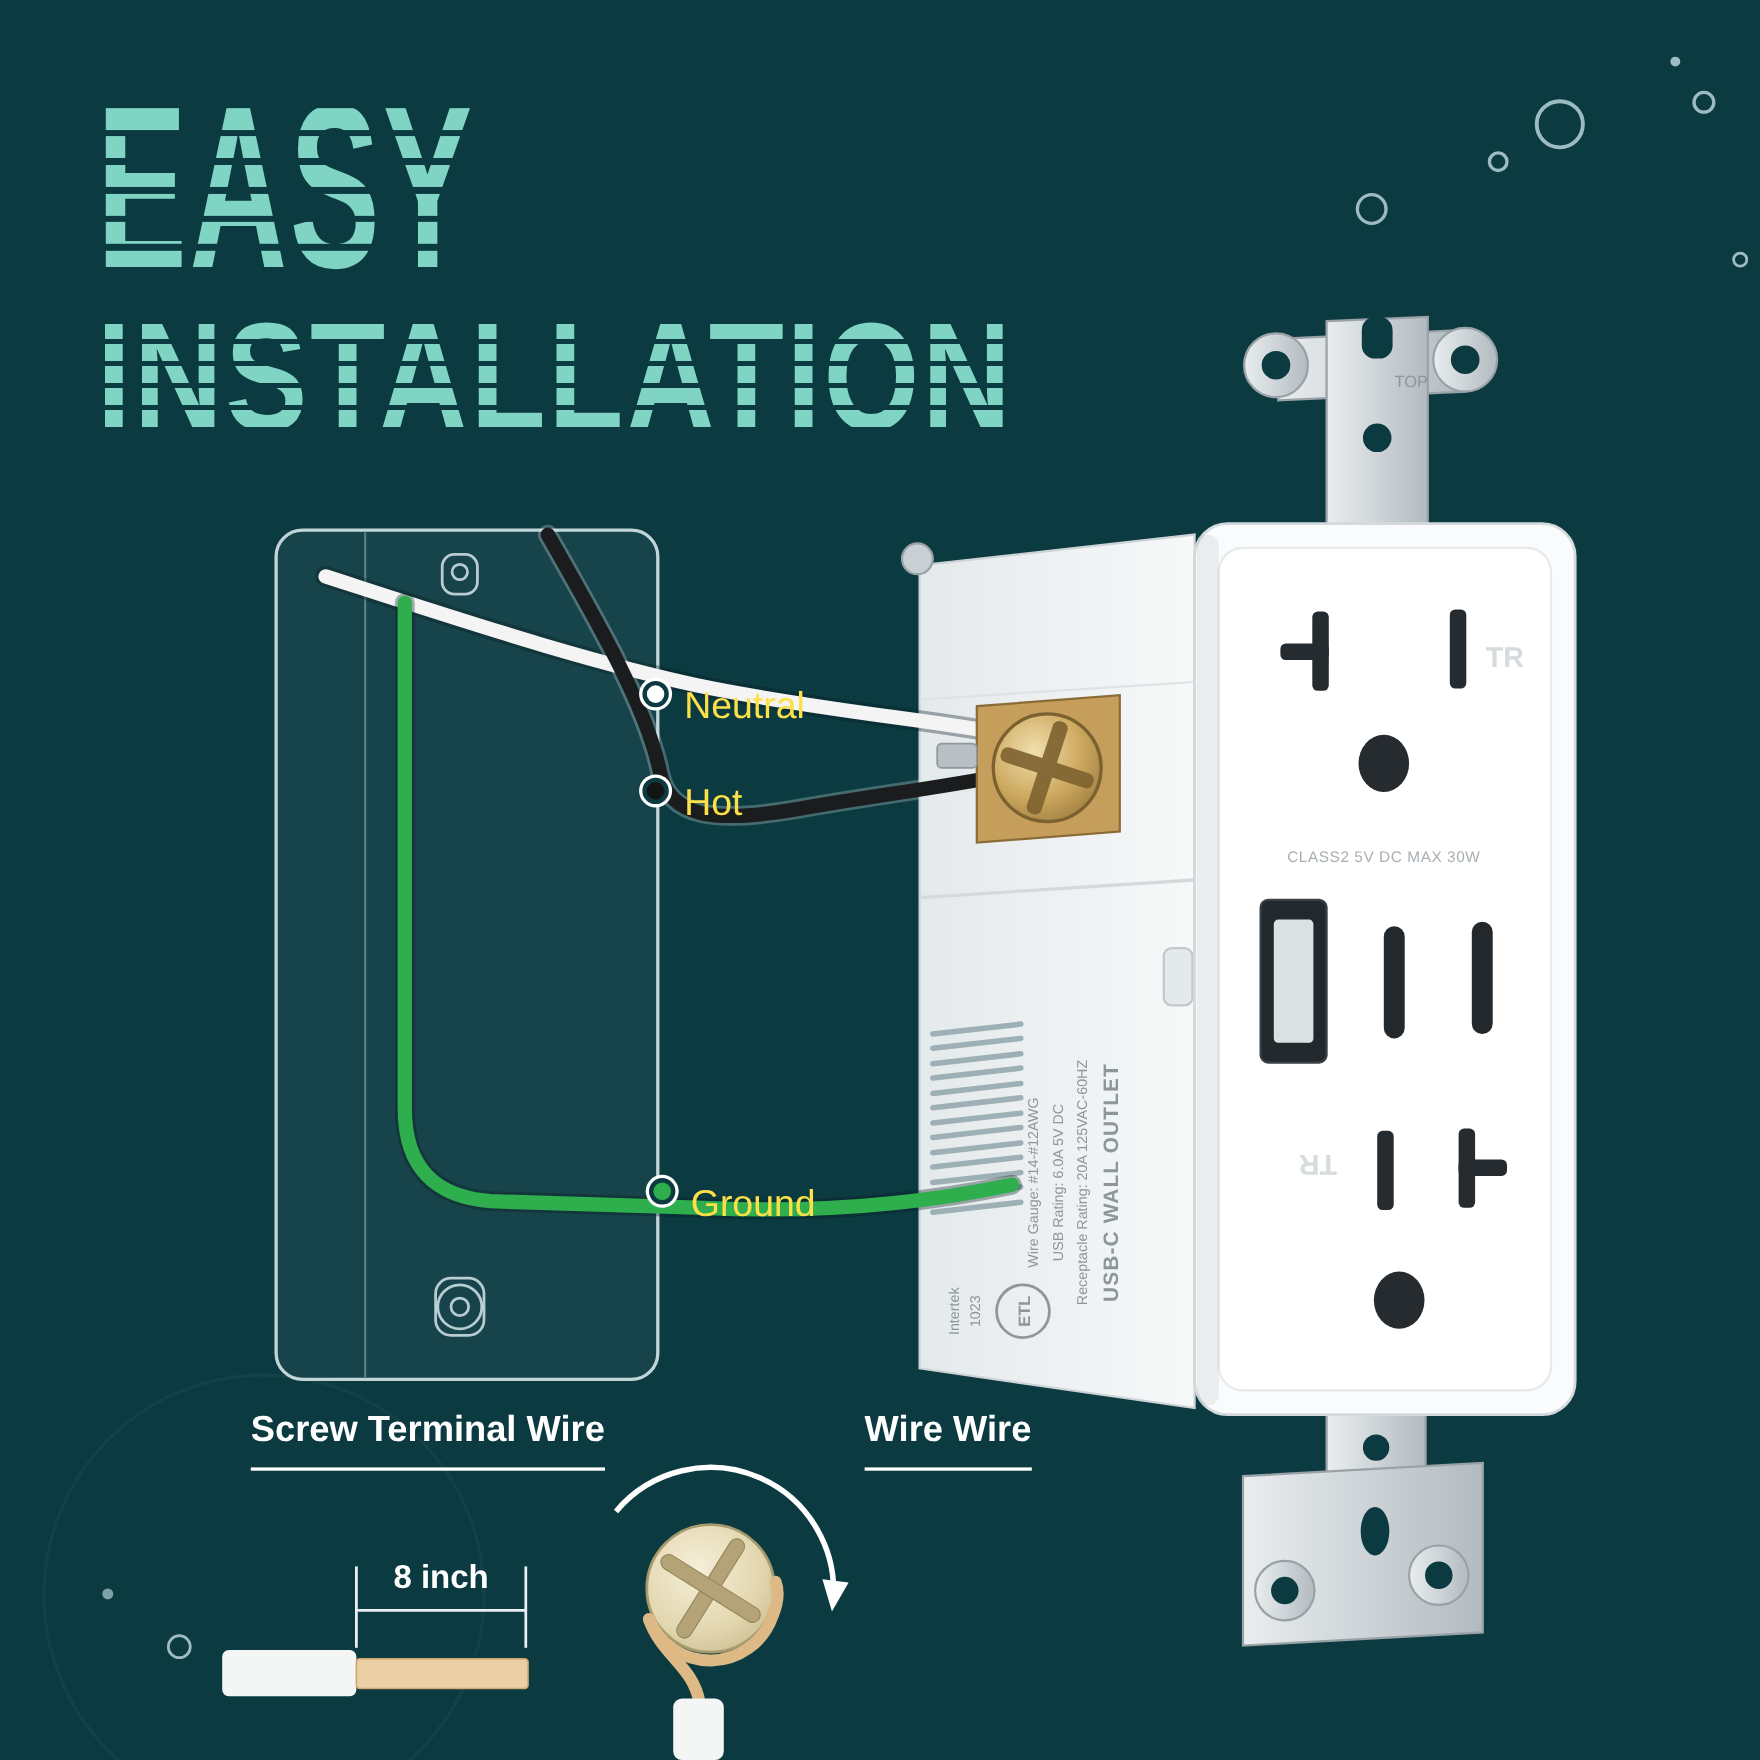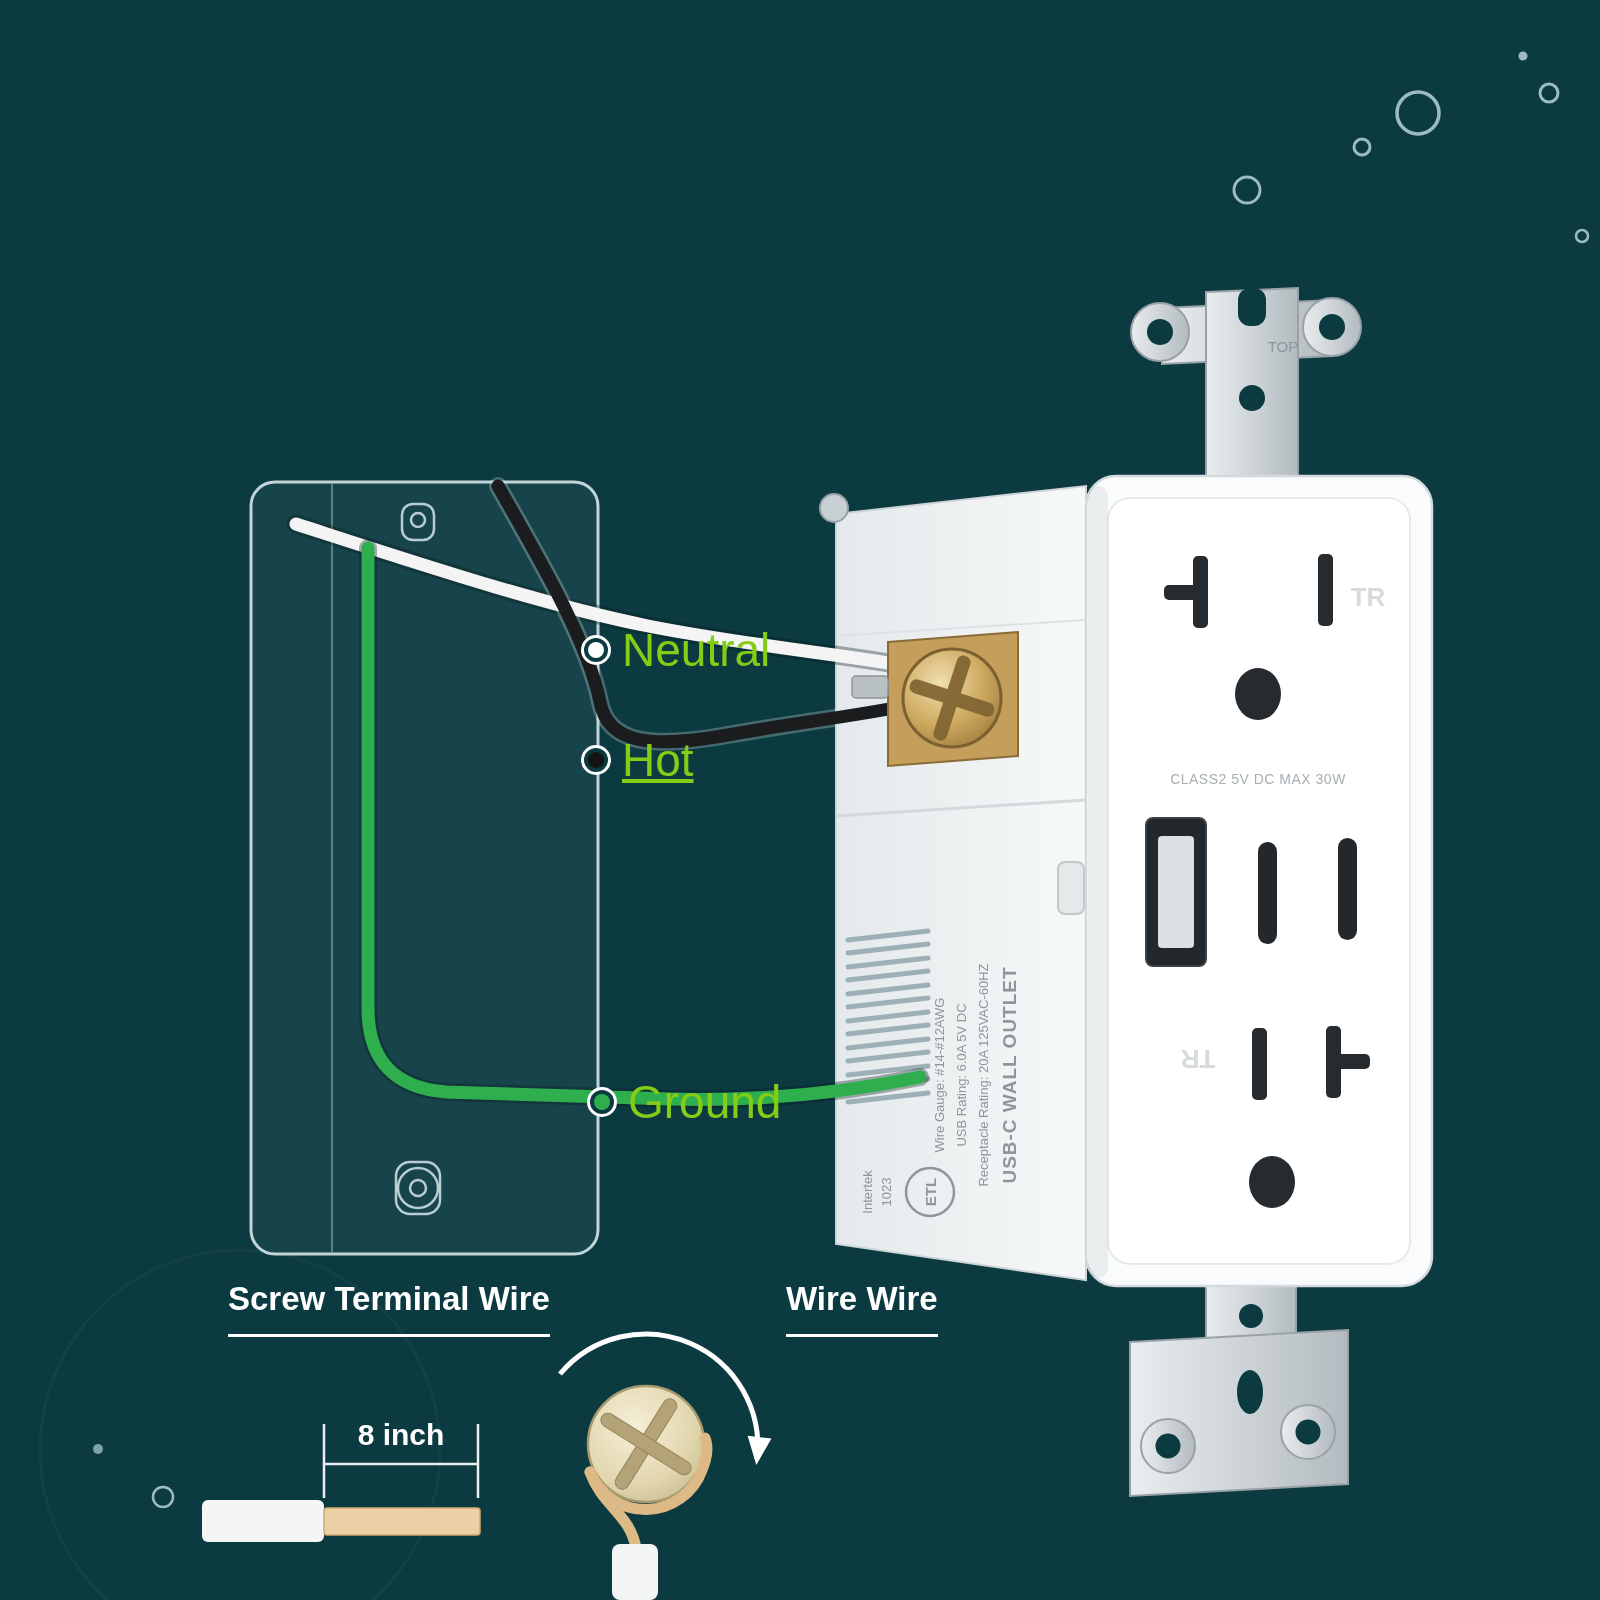--- a/index.html
+++ b/index.html
@@ -23,22 +23,22 @@
     background-image:repeating-linear-gradient(180deg,#7fd4c4 0 20px,rgba(0,0,0,0) 20px 26px);
   }
   .line2{
     font-size:140px;line-height:1.0;letter-spacing:3px;margin-top:6px;
     transform:scaleX(0.80);
     background-image:repeating-linear-gradient(180deg,#7fd4c4 0 15px,rgba(0,0,0,0) 15px 20px);
   }
 
   
   .wire-label{
-    position:absolute;display:flex;align-items:center;gap:18px;z-index:4;
-    color:#84cc16;font-size:46px;font-weight:500;
+    position:absolute;display:flex;gap:18px;z-index:4;
+    color:#fde047;font-size:34px;font-weight:500;
   }
   .dot{width:16px;height:16px;border-radius:50%;
     box-shadow:0 0 0 4px #0b3a41,0 0 0 7px #ffffff;}
   .dot-neutral{background:#ffffff;}
   .dot-hot{background:#141414;}
   .dot-ground{background:#2fae4e;}
 
   
   .section-title{position:absolute;z-index:4;color:#ffffff;font-size:33px;font-weight:700;text-decoration:underline;}
   .section-title .u{display:inline-block;border-bottom:3px solid #ffffff;padding-bottom:16px;}
@@ -226,26 +226,30 @@
         <rect x="639" y="1392" width="14" height="104" rx="7"></rect>
         <rect x="594" y="1437" width="104" height="14" rx="7"></rect>
       </g>
       <path d="M590,1472 A60,60 0 0 0 702,1470 C707,1458 709,1448 705,1438" stroke="#dcb985" stroke-width="11" fill="none" stroke-linecap="round"></path>
       <path d="M590,1472 C602,1506 630,1514 636,1548" stroke="#dcb985" stroke-width="11" fill="none" stroke-linecap="round"></path>
       <rect x="612" y="1544" width="46" height="56" rx="8" fill="#f4f6f6"></rect>
       <path d="M560,1374 A112,112 0 0 1 757,1459" stroke="#ffffff" stroke-width="5" fill="none" marker-end="url(#arrowHead)"></path>
     </g>
   </svg>
 
+  <div class="title-block">
+    <div class="title-line line1">EASY</div>
+    <div class="title-line line2">INSTALLATION</div>
+  </div>
 
   <div class="wire-label" style="left:588px;top:623px;">
     <span class="dot dot-neutral"></span>
     <span>Neutral</span>
   </div>
-  <div class="wire-label" style="left:588px;top:733px;text-decoration:underline;">
+  <div class="wire-label" style="left:588px;top:711px;">
     <span class="dot dot-hot"></span>
     <span>Hot</span>
   </div>
   <div class="wire-label" style="left:594px;top:1075px;">
     <span class="dot dot-ground"></span>
     <span>Ground</span>
   </div>
 
   <div class="section-title" style="left:228px;top:1280px;">
     <span class="u">Screw Terminal Wire</span>

